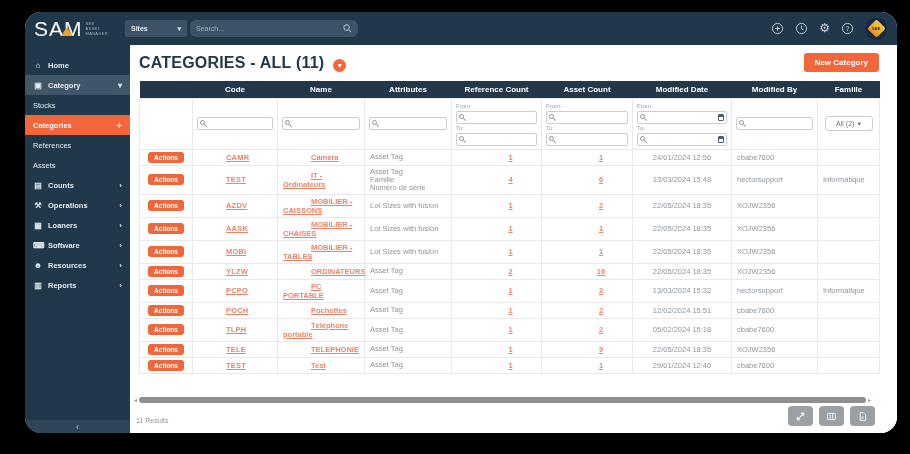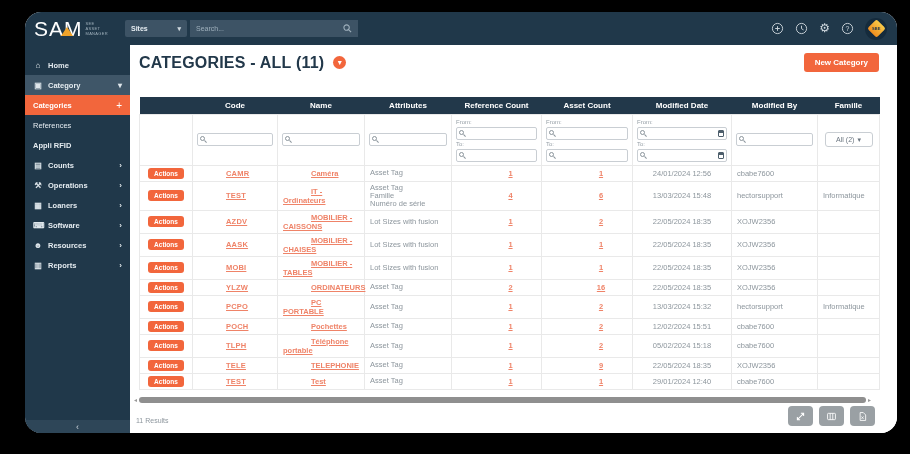--- a/index.html
+++ b/index.html
@@ -7,21 +7,21 @@
   .window { position:absolute; left:25px; top:12px; width:872px; height:421px; background:#fff; border-radius:16px; overflow:hidden; display:flex; flex-direction:column; }
 
   
   .topbar { flex:0 0 33px; background:#20384a; display:flex; align-items:center; }
   .logo { width:100px; display:flex; align-items:center; padding-left:9px; position:relative; }
   .logo-sam { color:#fff; font-size:21px; font-weight:400; letter-spacing:1px; line-height:1; position:relative; }
   .logo-tri { position:absolute; left:36px; bottom:3px; width:0; height:0; border-left:6px solid transparent; border-right:6px solid transparent; border-bottom:9px solid #f0a32a; }
   .logo-sub { color:#9fb0bc; font-size:4px; line-height:5px; white-space:pre-line; margin-left:3px; letter-spacing:.3px; }
   .sites { background:#3d5365; border-radius:2px; height:17px; width:62px; display:flex; align-items:center; justify-content:space-between; padding:0 6px; color:#e6edf2; font-size:7px; font-weight:700; cursor:pointer; }
   .sites .caret { font-size:7px; color:#cfd8de; }
-  .search { background:#3d5365; border-radius:0; height:17px; width:168px; margin-left:3px; display:flex; align-items:center; padding:0 6px; }
+  .search { background:#3d5365; border-radius:6px; height:17px; width:168px; margin-left:3px; display:flex; align-items:center; padding:0 6px; }
   .search input { flex:1; background:transparent; border:none; outline:none; color:#e6edf2; font-size:7px; font-family:inherit; }
   .search input::placeholder { color:#9fb0bc; }
   .tb-icons { margin-left:auto; display:flex; align-items:center; gap:11px; margin-right:10px; }
   .tb-icons svg { display:block; }
   .gear-glyph { color:#cfd8de; font-size:12px; line-height:13px; }
   .avatar { width:22px; height:22px; border-radius:50%; background:#152b3c; display:flex; align-items:center; justify-content:center; }
   .avatar .diamond { width:13px; height:13px; background:linear-gradient(180deg,#f7c948,#ef8d1f); transform:rotate(45deg); display:flex; align-items:center; justify-content:center; border-radius:2px; }
   .avatar .diamond span { transform:rotate(-45deg); font-size:4px; font-weight:800; color:#20384a; }
 
   
@@ -31,21 +31,21 @@
   .si .ic { width:10px; margin-right:5px; font-size:8px; color:#dfe7ec; text-align:center; }
   .si .trail { margin-left:auto; margin-right:8px; font-size:8px; color:#dfe7ec; }
   .si.expanded { background:#3f5668; }
   .si.active { background:#f2663c; color:#fff; }
   .si.active .trail { color:#fff; font-size:10px; font-weight:400; }
   .si.sub { padding-left:8px; font-weight:400; }
   .si.bold { font-weight:800; }
   .collapse-bar { position:absolute; bottom:0; left:0; width:100%; height:13px; background:#2e4658; display:flex; align-items:center; justify-content:center; color:#cfd8de; font-size:9px; cursor:pointer; }
 
   .content { flex:1; background:#fff; position:relative; padding:8px 0 0 9px; min-width:0; }
-  .page-head { display:flex; align-items:center; margin-bottom:25px; }
+  .page-head { display:flex; align-items:flex-end; margin-bottom:9px; }
   .page-title { font-size:16px; font-weight:800; color:#22384a; letter-spacing:.2px; }
   .title-badge { width:13px; height:13px; border-radius:50%; background:#f2663c; color:#fff; display:flex; align-items:center; justify-content:center; font-size:8px; margin-left:9px; cursor:pointer; }
   .new-btn { margin-left:auto; margin-right:18px; background:#f2663c; border:none; color:#fff; font-size:8px; font-weight:700; padding:5px 11px; border-radius:3px; font-family:inherit; cursor:pointer; }
 
   
   table { border-collapse:collapse; width:740px; table-layout:fixed; }
   thead th { background:#22384a; color:#fff; font-size:8px; font-weight:700; height:17px; padding:0 2px; }
   td { border:1px solid #e9e9e9; font-size:7.5px; color:#8d969d; padding:2px 5px; height:16px; vertical-align:middle; }
   tr.filters td { padding:3px 4px; }
   .inwrap { position:relative; height:13px; }
@@ -122,29 +122,32 @@
       <nav>
           <div class="si top">
             <span class="ic">⌂</span>
             <span>Home</span>
           </div>
           <div class="si expanded">
             <span class="ic">▣</span>
             <span>Category</span>
             <span class="trail">▾</span>
           </div>
+          <div class="si sub">
+            <span>Stocks</span>
+          </div>
           <div class="si active">
             <span>Categories</span>
             <span class="trail">+</span>
           </div>
           <div class="si sub">
             <span>References</span>
           </div>
-          <div class="si sub bold">
-            <span>Appli RFID</span>
+          <div class="si sub">
+            <span>Assets</span>
           </div>
           <div class="si top">
             <span class="ic">▤</span>
             <span>Counts</span>
             <span class="trail">›</span>
           </div>
           <div class="si top">
             <span class="ic">⚒</span>
             <span>Operations</span>
             <span class="trail">›</span>

